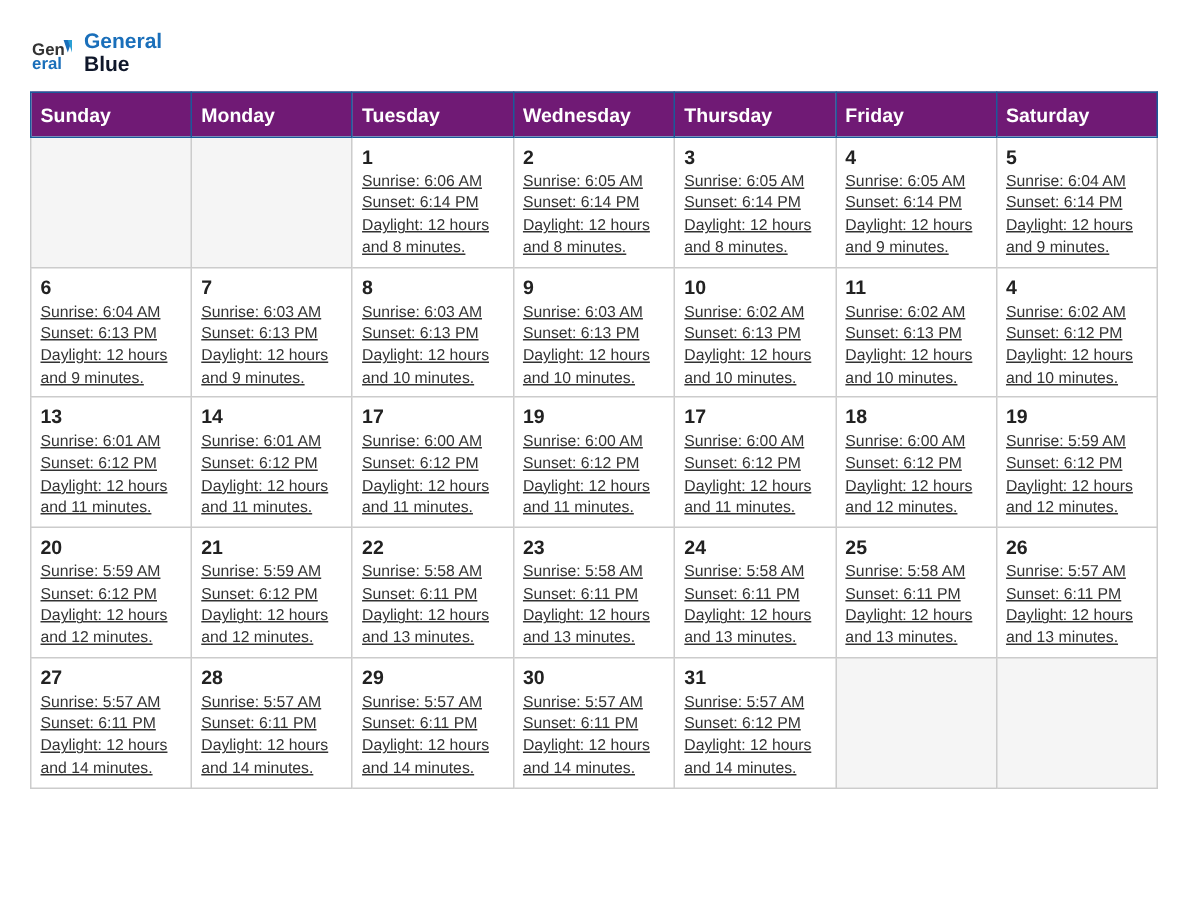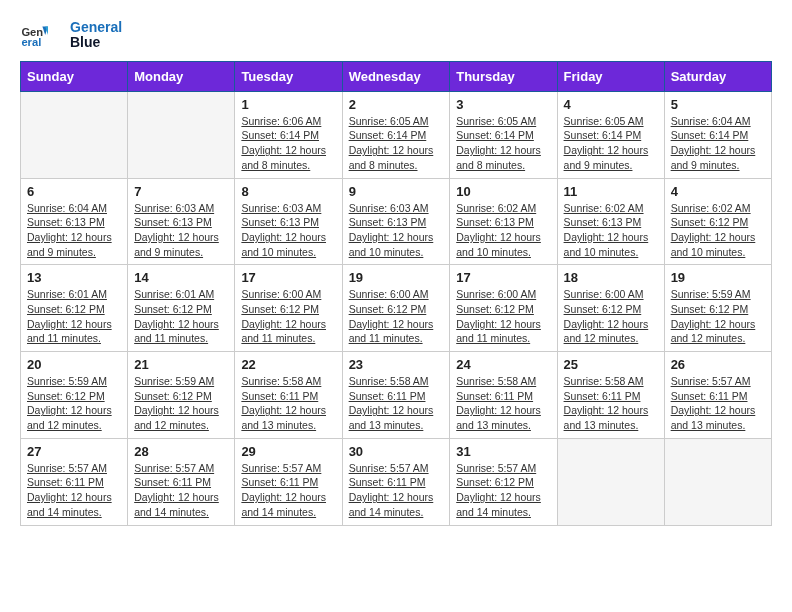--- a/index.html
+++ b/index.html
@@ -12,21 +12,21 @@
     }
     .header-area {
       display: flex;
       justify-content: space-between;
       align-items: flex-start;
       margin-bottom: 10px;
     }
     .logo {
       display: flex;
       align-items: center;
-      gap: 22px;
+      gap: 8px;
     }
     .logo-text {
       font-size: 14px;
       font-weight: bold;
       color: #333;
       line-height: 1.1;
     }
     .logo-text span {
       color: #1a6fba;
     }
@@ -45,21 +45,21 @@
     .location {
       font-size: 16px;
       color: #555;
     }
     .calendar {
       width: 100%;
       border-collapse: collapse;
       font-size: 11px;
     }
     .calendar th {
-      background-color: #6d28d9;
+      background-color: #701a75;
       color: #fff;
       padding: 7px 6px;
       text-align: left;
       font-size: 13px;
       font-weight: bold;
       border: 1px solid #1a5a9a;
     }
     .calendar td {
       border: 1px solid #ccc;
       vertical-align: top;

